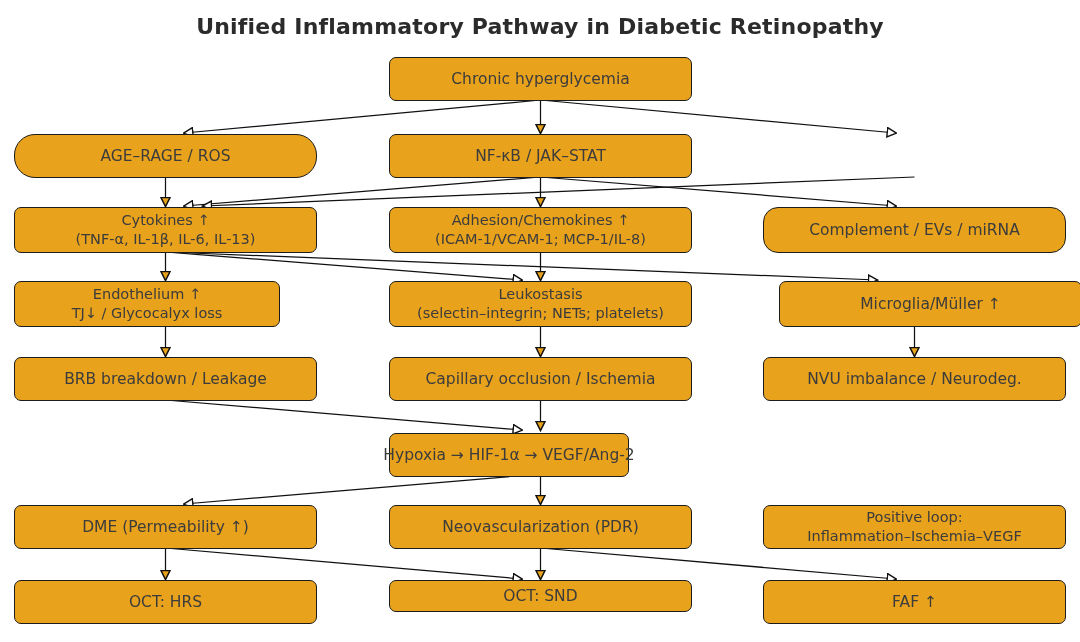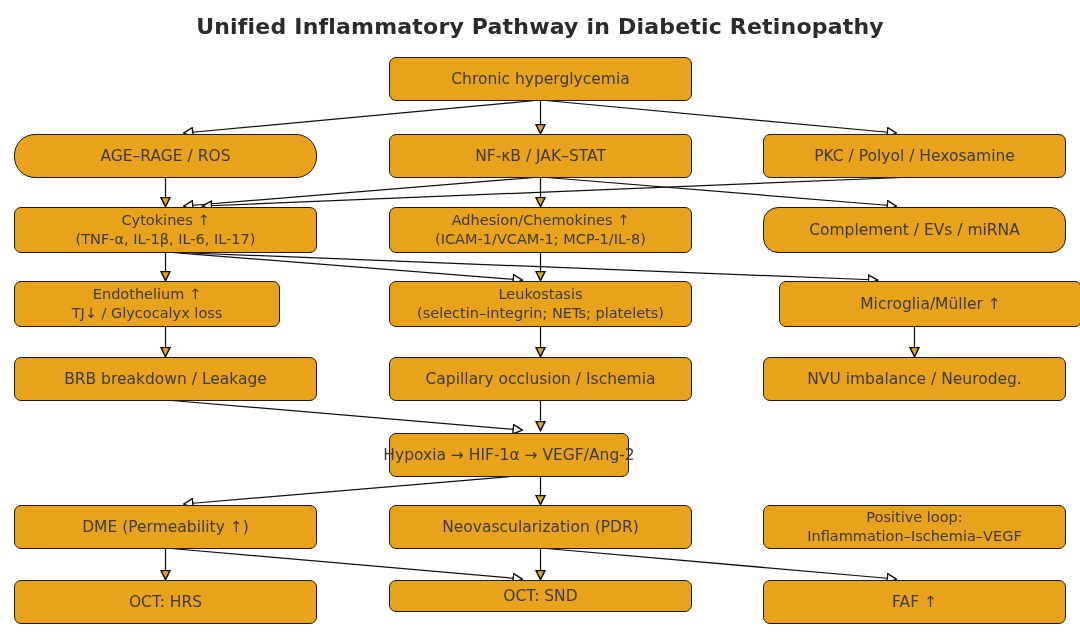--- a/index.html
+++ b/index.html
@@ -93,26 +93,23 @@
 
   <div class="node n-chronic">
     <span class="ln">Chronic hyperglycemia</span>
   </div>
   <div class="node n-age_rage">
     <span class="ln">AGE–RAGE / ROS</span>
   </div>
   <div class="node n-nfkb">
     <span class="ln">NF-κB / JAK–STAT</span>
   </div>
-  <div class="node n-pkc">
-    <span class="ln">PKC / Polyol / Hexosamine</span>
-  </div>
   <div class="node n-cytokines two">
     <span class="ln">Cytokines ↑</span>
-    <span class="ln">(TNF-α, IL-1β, IL-6, IL-17)</span>
+    <span class="ln">(TNF-α, IL-1β, IL-6, IL-13)</span>
   </div>
   <div class="node n-adhesion two">
     <span class="ln">Adhesion/Chemokines ↑</span>
     <span class="ln">(ICAM-1/VCAM-1; MCP-1/IL-8)</span>
   </div>
   <div class="node n-complement">
     <span class="ln">Complement / EVs / miRNA</span>
   </div>
   <div class="node n-endothelium two">
     <span class="ln">Endothelium ↑</span>

